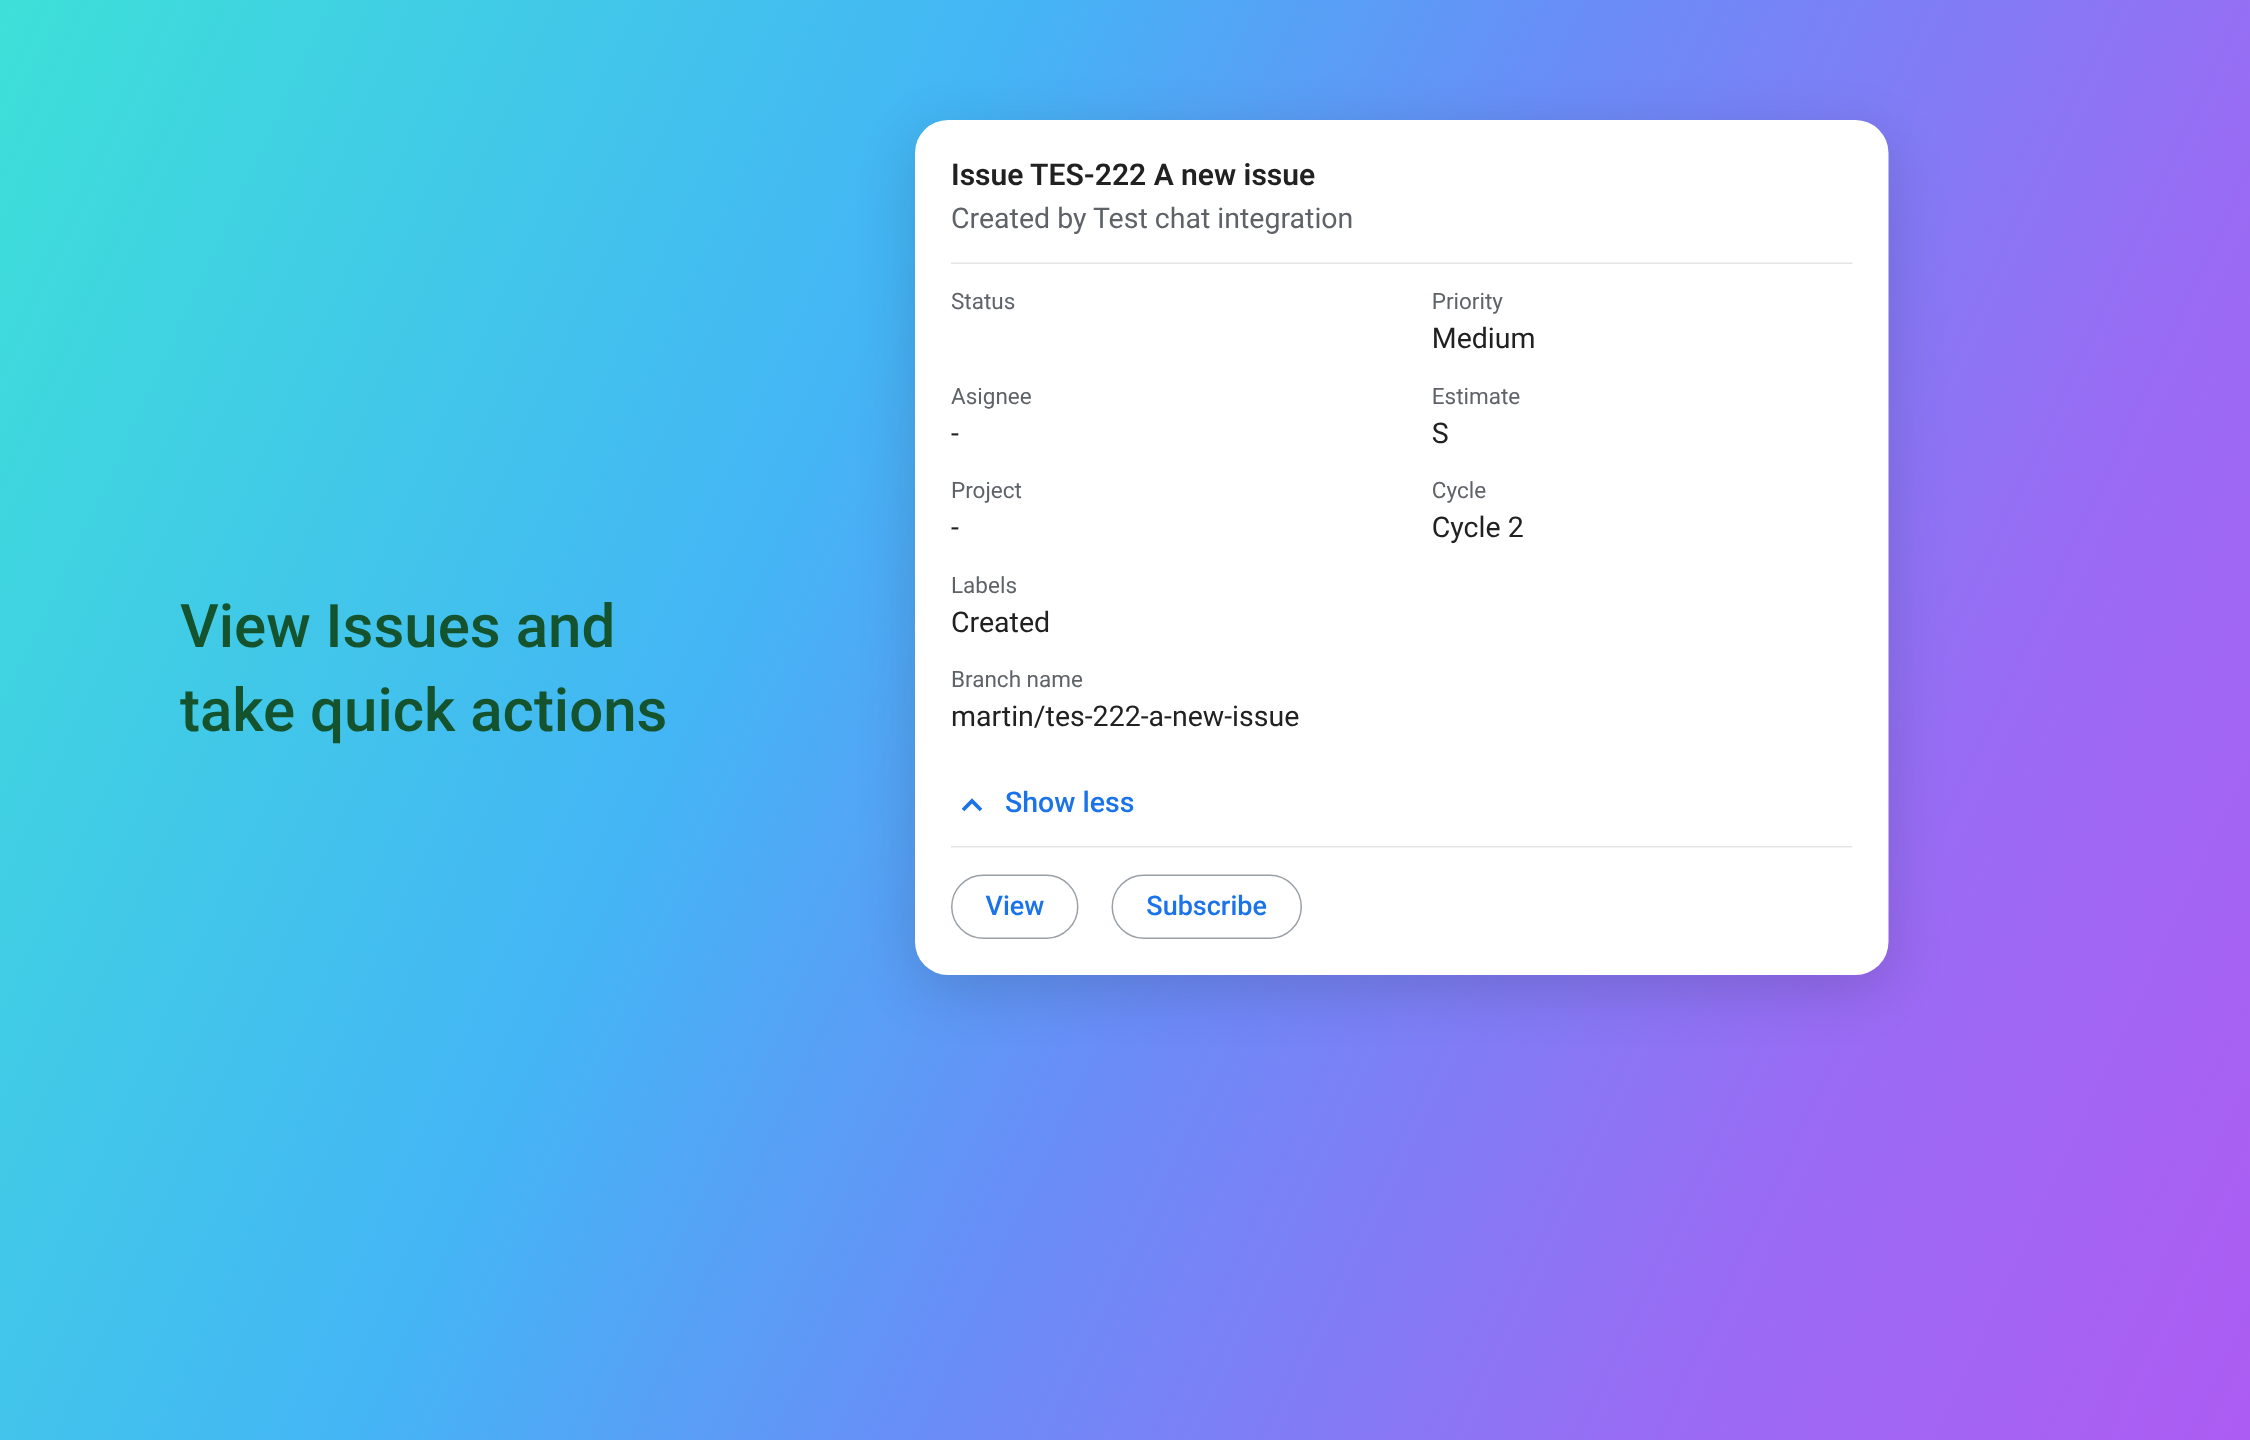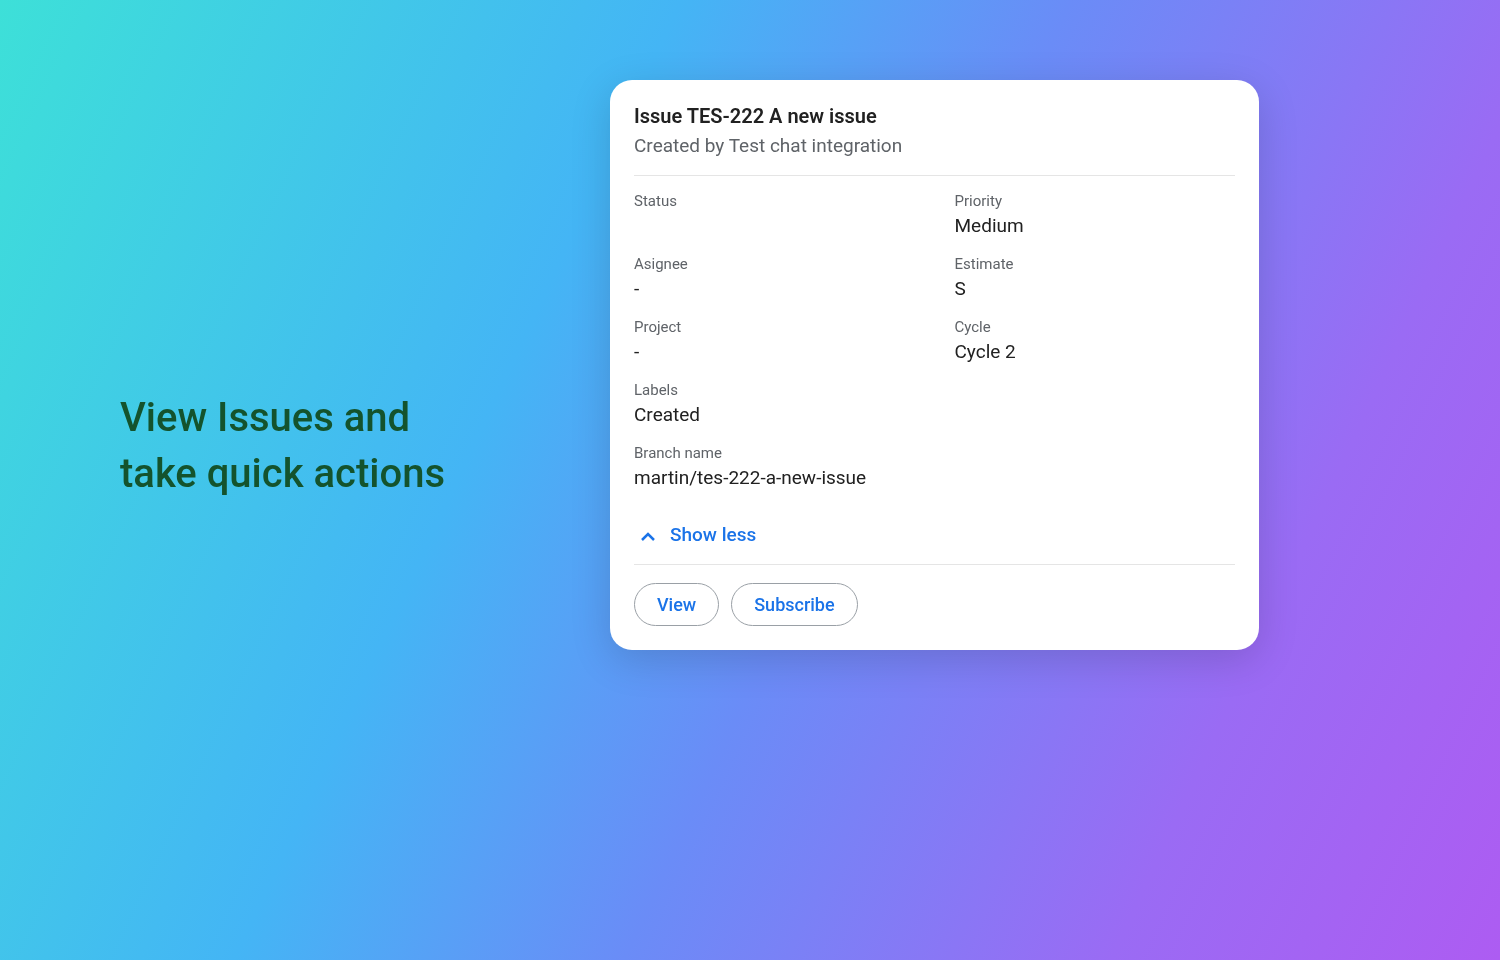--- a/index.html
+++ b/index.html
@@ -98,21 +98,21 @@
       height: 16px;
     }
     .chevron-up svg {
       stroke: #1a73e8;
       stroke-width: 2.5;
       fill: none;
     }
     .actions-section {
       padding-top: 18px;
       display: flex;
-      gap: 12px;
+      gap: 22px;
     }
     .action-btn {
       border: 1px solid #9aa0a6;
       background: #ffffff;
       color: #1a73e8;
       font-size: 18px;
       font-weight: 500;
       border-radius: 999px;
       padding: 10px 22px;
       cursor: pointer;

